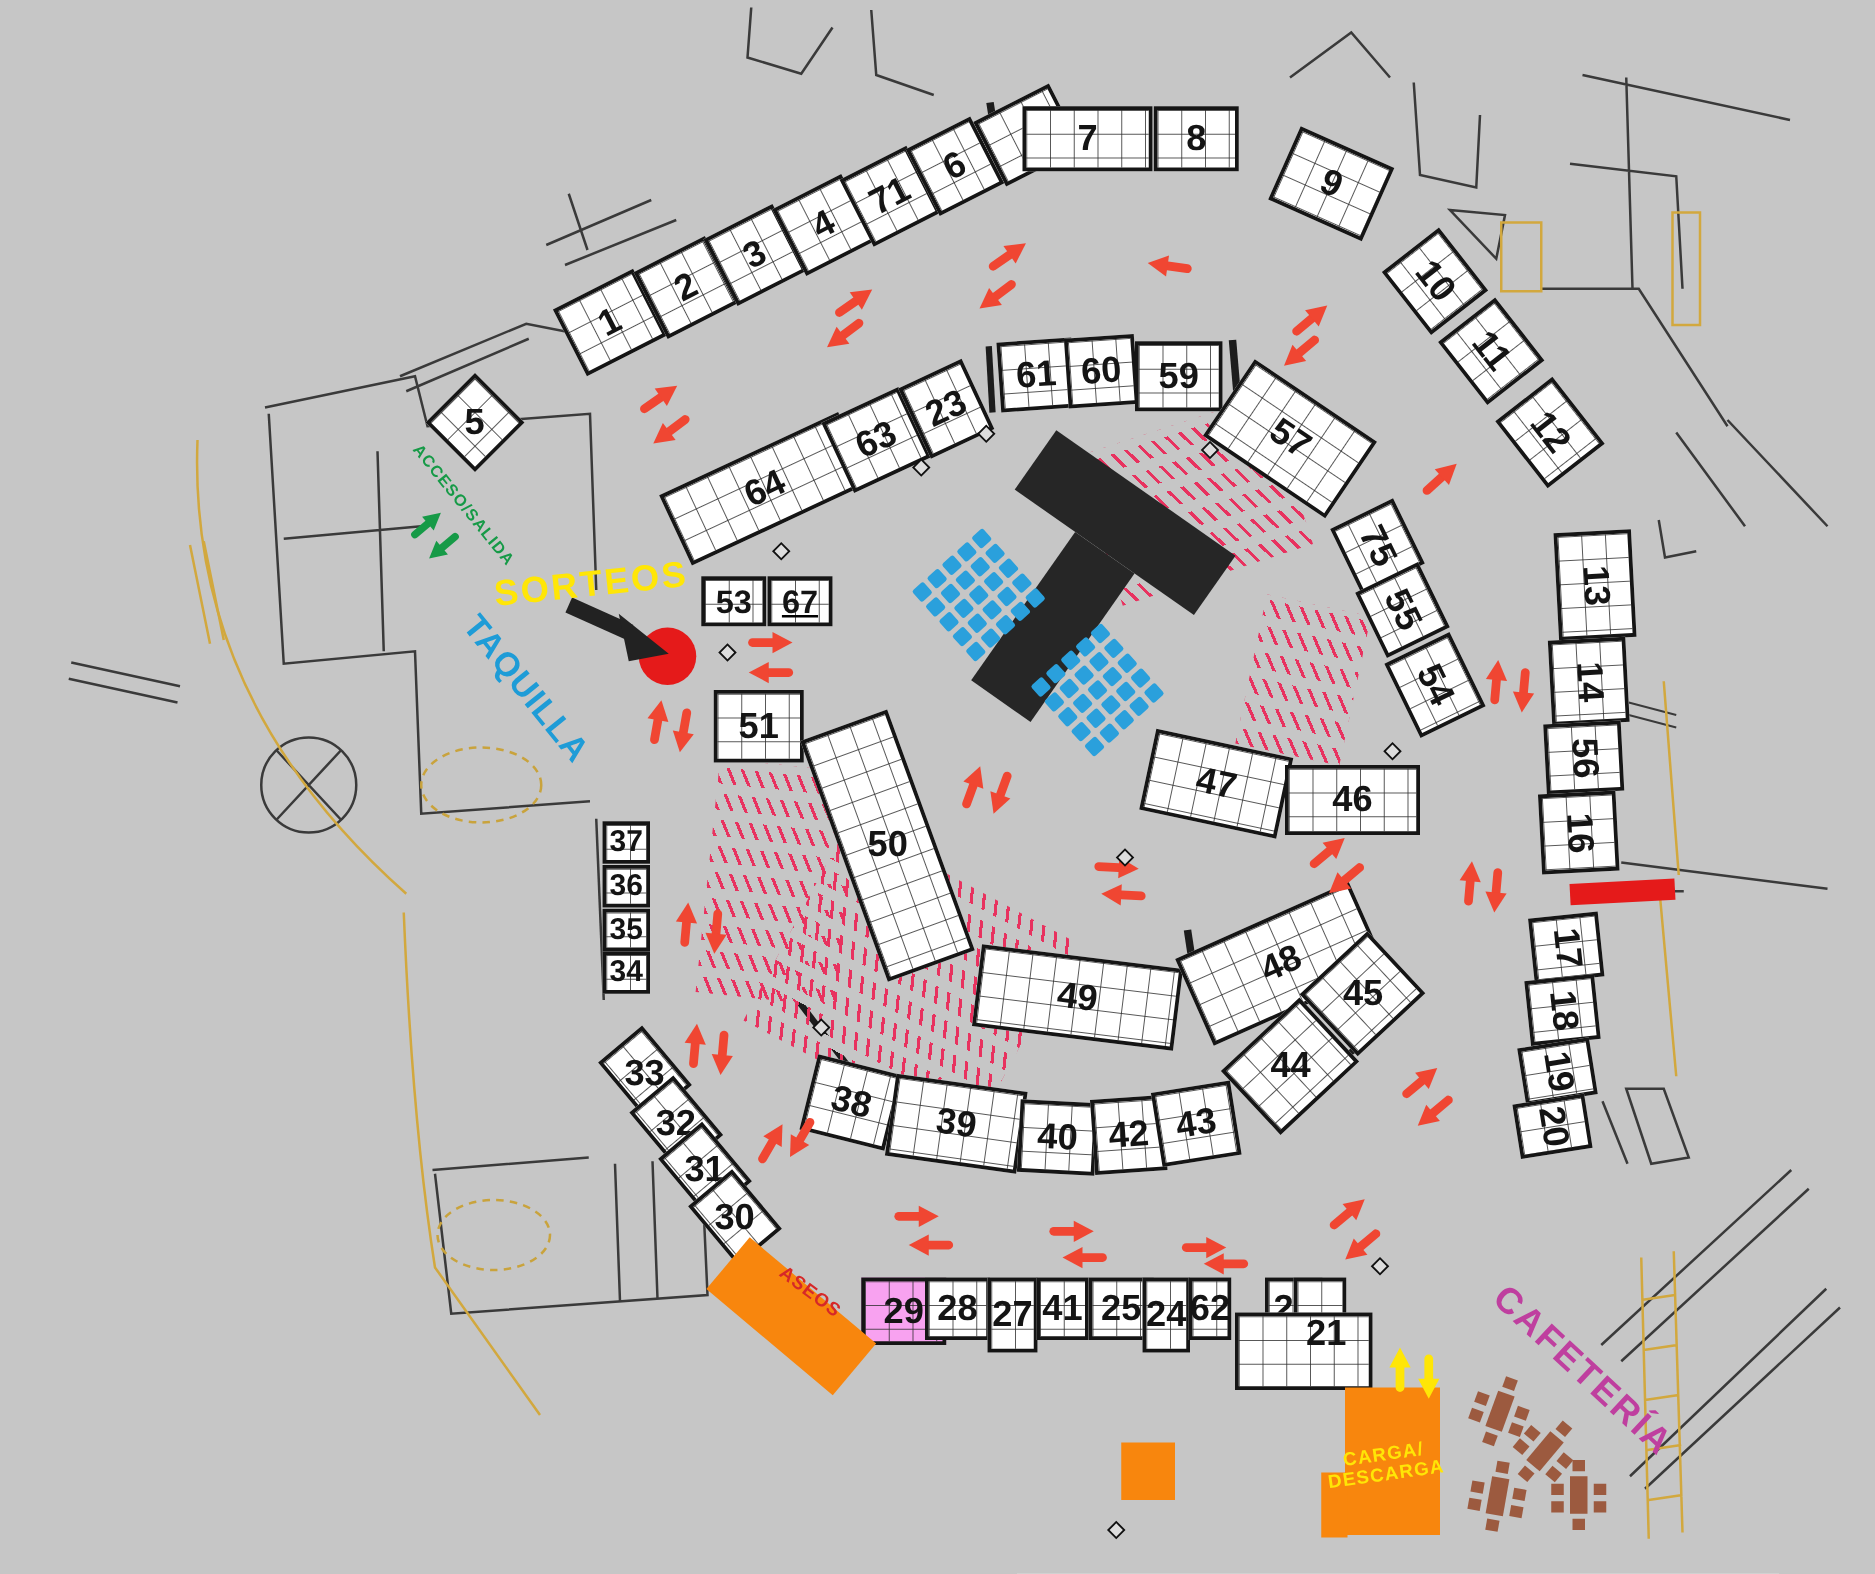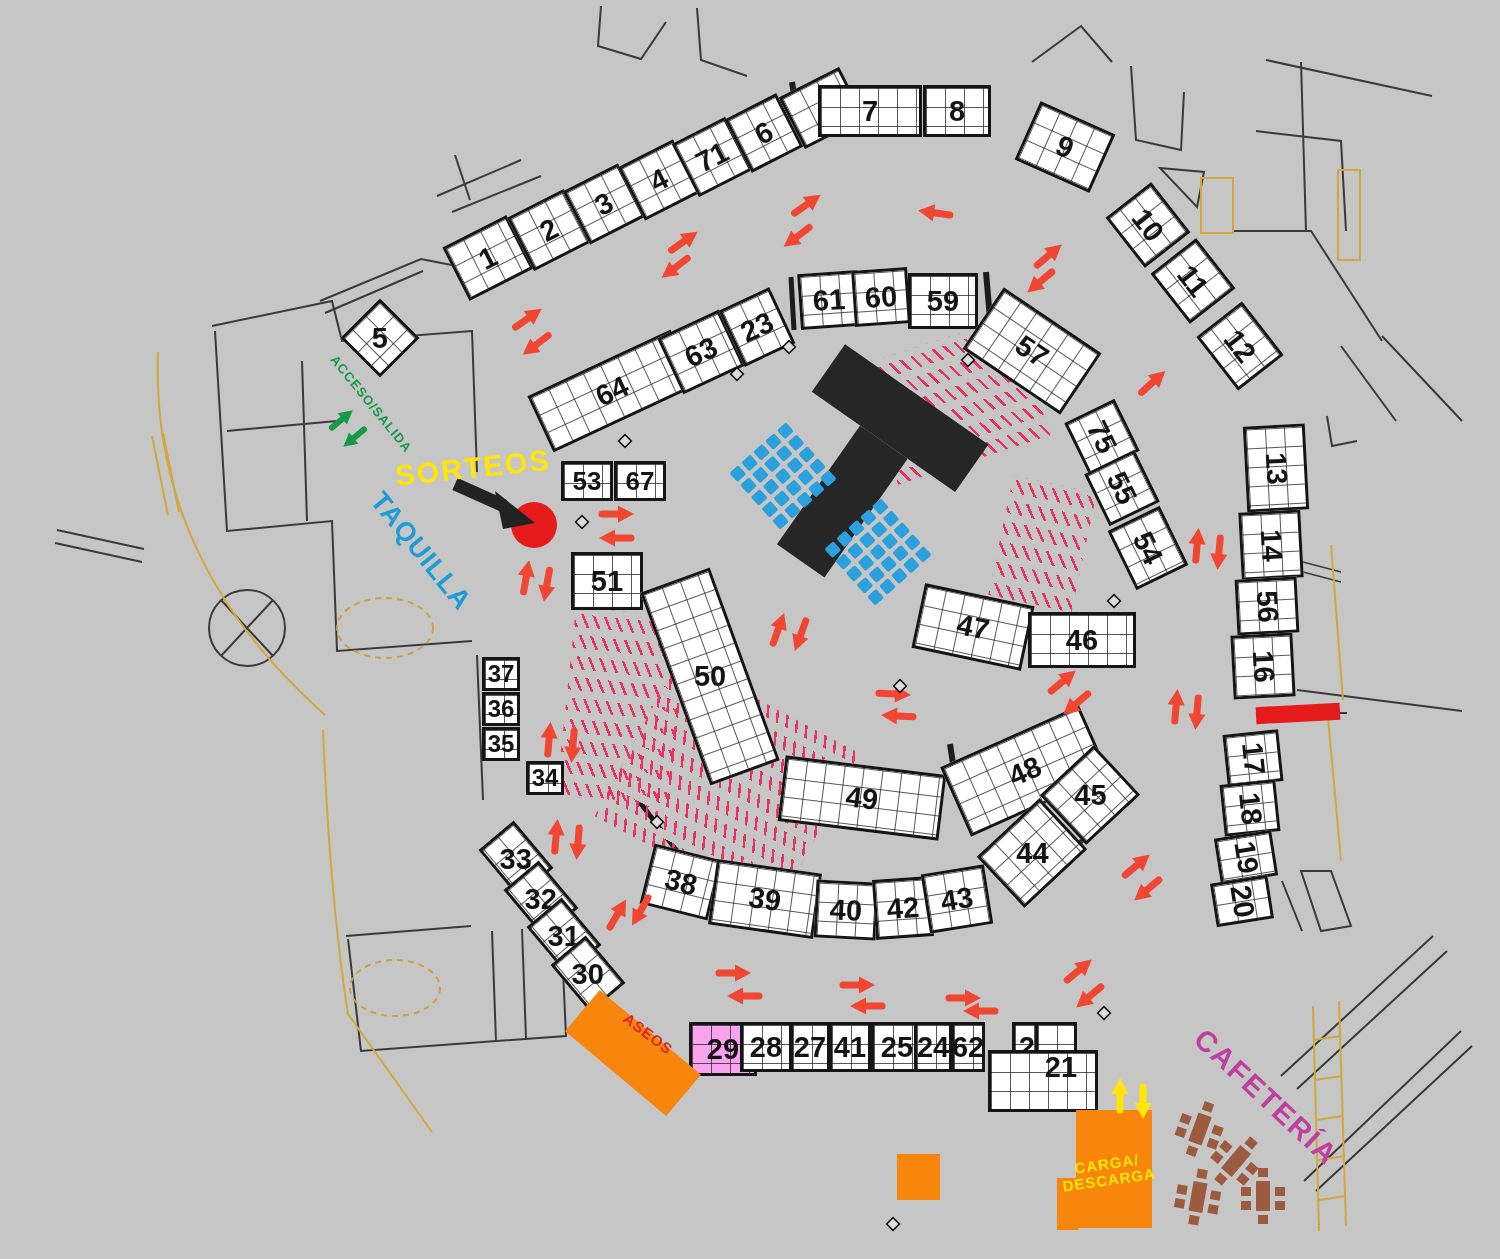--- a/index.html
+++ b/index.html
@@ -228,21 +228,21 @@
       </div>
       <div class="booth" style="left: 1093px; top: 460px; width: 58px; height: 56px; transform: rotate(64deg);">
         <span class="num" style="transform: translate(0px, 0px) rotate(0deg);">55</span>
       </div>
       <div class="booth" style="left: 1115px; top: 519px; width: 66px; height: 58px; transform: rotate(64deg);">
         <span class="num" style="transform: translate(0px, 0px) rotate(0deg);">54</span>
       </div>
       <div class="booth" style="left: 561px; top: 461px; width: 52px; height: 40px; transform: rotate(0deg);">
         <span class="num" style="transform: translate(0px, 0px) rotate(0deg); font-size: 26px;">53</span>
       </div>
-      <div class="booth" style="left: 614px; top: 461px; width: 52px; height: 40px; transform: rotate(0deg);">
+      <div class="booth" style="left: 614px; top: 461px; width: 52px; height: 40px; transform: rotate(0deg); text-decoration: underline;">
         <span class="num" style="transform: translate(0px, 0px) rotate(0deg); font-size: 26px;">67</span>
       </div>
       <div class="booth" style="left: 571px; top: 552px; width: 72px; height: 58px; transform: rotate(0deg);">
         <span class="num" style="transform: translate(0px, 0px) rotate(0deg);">51</span>
       </div>
       <div class="booth" style="left: 673px; top: 573.5px; width: 74px; height: 205px; transform: rotate(-20deg);">
         <span class="num" style="transform: translate(0px, 0px) rotate(20deg);">50</span>
       </div>
       <div class="booth" style="left: 917px; top: 594px; width: 112px; height: 66px; transform: rotate(12deg);">
         <span class="num" style="transform: translate(0px, 0px) rotate(0deg);">47</span>
@@ -279,51 +279,51 @@
       </div>
       <div class="booth" style="left: 482px; top: 657px; width: 38px; height: 34px; transform: rotate(0deg);">
         <span class="num" style="transform: translate(0px, 0px) rotate(0deg); font-size: 24px;">37</span>
       </div>
       <div class="booth" style="left: 482px; top: 692px; width: 38px; height: 34px; transform: rotate(0deg);">
         <span class="num" style="transform: translate(0px, 0px) rotate(0deg); font-size: 24px;">36</span>
       </div>
       <div class="booth" style="left: 482px; top: 727px; width: 38px; height: 34px; transform: rotate(0deg);">
         <span class="num" style="transform: translate(0px, 0px) rotate(0deg); font-size: 24px;">35</span>
       </div>
-      <div class="booth" style="left: 482px; top: 761px; width: 38px; height: 34px; transform: rotate(0deg); margin-left: 44px;">
+      <div class="booth" style="left: 482px; top: 761px; width: 38px; height: 34px; transform: rotate(0deg);">
         <span class="num" style="transform: translate(0px, 0px) rotate(0deg); font-size: 24px;">34</span>
       </div>
       <div class="booth" style="left: 485px; top: 836px; width: 62px; height: 46px; transform: rotate(50deg);">
         <span class="num" style="transform: translate(0px, 0px) rotate(-50deg);">33</span>
       </div>
       <div class="booth" style="left: 510px; top: 876px; width: 62px; height: 46px; transform: rotate(50deg);">
         <span class="num" style="transform: translate(0px, 0px) rotate(-50deg);">32</span>
       </div>
       <div class="booth" style="left: 533px; top: 913px; width: 62px; height: 46px; transform: rotate(50deg);">
         <span class="num" style="transform: translate(0px, 0px) rotate(-50deg);">31</span>
       </div>
       <div class="booth" style="left: 557px; top: 951px; width: 62px; height: 46px; transform: rotate(50deg);">
         <span class="num" style="transform: translate(0px, 0px) rotate(-50deg);">30</span>
       </div>
       <div class="booth" style="left: 689px; top: 1022px; width: 68px; height: 54px; transform: rotate(0deg); background-color: rgb(248, 162, 240);">
         <span class="num" style="transform: translate(0px, 0px) rotate(0deg);">29</span>
       </div>
       <div class="booth" style="left: 740px; top: 1022px; width: 52px; height: 50px; transform: rotate(0deg);">
         <span class="num" style="transform: translate(0px, 0px) rotate(0deg);">28</span>
       </div>
-      <div class="booth" style="left: 790px; top: 1022px; width: 40px; height: 50px; transform: rotate(0deg);">
+      <div class="booth" style="left: 790px; top: 1022px; width: 40px; height: 60px; transform: rotate(0deg);">
         <span class="num" style="transform: translate(0px, 0px) rotate(0deg);">27</span>
       </div>
       <div class="booth" style="left: 829px; top: 1022px; width: 42px; height: 50px; transform: rotate(0deg);">
         <span class="num" style="transform: translate(0px, 0px) rotate(0deg);">41</span>
       </div>
       <div class="booth" style="left: 871px; top: 1022px; width: 52px; height: 50px; transform: rotate(0deg);">
         <span class="num" style="transform: translate(0px, 0px) rotate(0deg);">25</span>
       </div>
-      <div class="booth" style="left: 914px; top: 1022px; width: 38px; height: 50px; transform: rotate(0deg);">
+      <div class="booth" style="left: 914px; top: 1022px; width: 38px; height: 60px; transform: rotate(0deg);">
         <span class="num" style="transform: translate(0px, 0px) rotate(0deg);">24</span>
       </div>
       <div class="booth" style="left: 951px; top: 1022px; width: 34px; height: 50px; transform: rotate(0deg);">
         <span class="num" style="transform: translate(0px, 0px) rotate(0deg);">62</span>
       </div>
       <div class="booth" style="left: 988px; top: 1022px; width: 46px; height: 50px; transform: rotate(0deg); margin-left: 24px;">
         <span class="num" style="transform: translate(0px, 0px) rotate(0deg);">22</span>
       </div>
       <div class="booth" style="left: 1035px; top: 1022px; width: 42px; height: 50px; transform: rotate(0deg);">
         <span class="num" style="transform: translate(0px, 0px) rotate(0deg);"></span>

